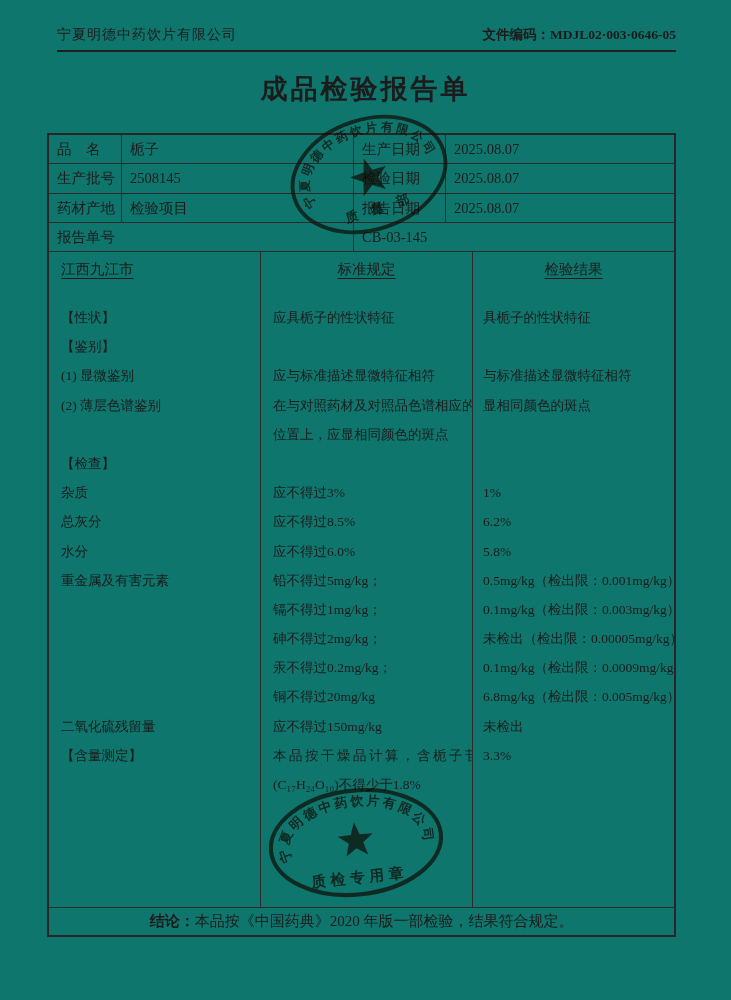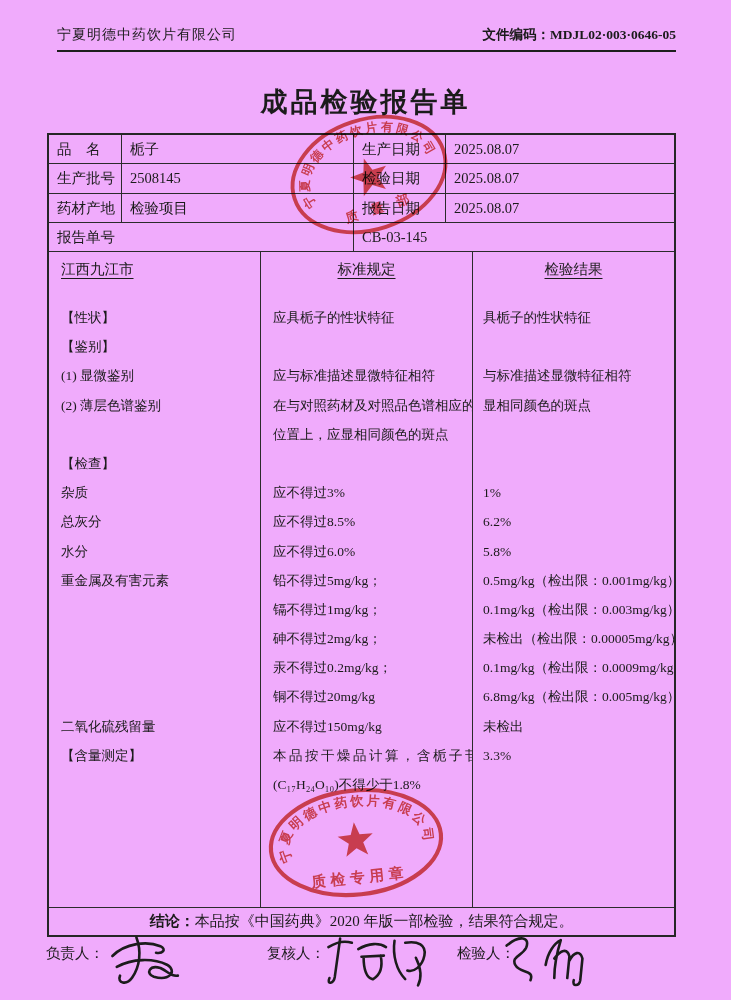--- a/index.html
+++ b/index.html
@@ -1,29 +1,29 @@
 <!DOCTYPE html>
 <html><head>
 <meta charset="utf-8">
 <style>
   * { margin:0; padding:0; box-sizing:border-box; }
   html,body { background:#ffffff; }
   body { width:731px; height:1000px; position:relative; overflow:hidden;
          font-family:"Liberation Serif","DejaVu Serif",serif; color:#1b1b1b; }
 
-  .page { position:absolute; inset:0; background:#f0abfc; }
+  .page { position:absolute; inset:0; background:#0f766e; }
 
   
   .doc-header { position:absolute; left:57px; right:55px; top:26px; height:26px;
                 border-bottom:2px solid #1e1e1e; display:flex; justify-content:space-between;
                 align-items:flex-start; font-size:14px; }
   .doc-header .company { letter-spacing:1px; }
   .doc-header .code { font-size:13.5px;font-weight:bold; }
 
-  .doc-title { position:absolute; left:0; right:0; top:84px; text-align:center;
+  .doc-title { position:absolute; left:0; right:0; top:71px; text-align:center;
                font-size:27px; font-weight:bold; letter-spacing:3px; }
 
   
   .tbl { position:absolute; left:47px; top:133px; width:629px; border:2px solid #262626; background:transparent; }
 
   
   .info-grid { display:grid; grid-template-columns:73px 232px 92px 1fr; }
   .info-grid .cell { border-bottom:1.5px solid #2b2b2b; height:29.25px; line-height:28px;
                      font-size:14.5px; padding-left:8px; white-space:nowrap; overflow:visible; }
   .info-grid .c1, .info-grid .c2, .info-grid .c3 { border-right:1.5px solid #2b2b2b; }
@@ -159,40 +159,20 @@
           <div class="rt-line">3.3%</div>
           <div class="rt-line">&nbsp;</div>
         </div>
     </div>
 
     <div class="conclusion-row">
       <span class="lbl">结论：</span><span>本品按《中国药典》2020 年版一部检验，结果符合规定。</span>
     </div>
   </div>
 
-  <div class="sign-row">
-    <span class="sign-label lab-resp">负责人：</span>
-    <svg class="sig sig1" width="95" height="60" viewBox="0 0 80 55">
-      <path d="M6 22 C18 10, 38 8, 50 13 C56 16, 52 20, 46 19"></path>
-      <path d="M28 5 C33 18, 31 32, 24 42 C19 49, 10 47, 13 40"></path>
-      <path d="M10 32 C24 24, 44 24, 56 30 C66 36, 58 45, 44 41 C36 38, 40 30, 50 33 C58 37, 60 41, 66 40"></path>
-    </svg>
-    <span class="sign-label lab-review">复核人：</span>
-    <svg class="sig sig2" width="112" height="64" viewBox="0 0 105 60">
-      <path d="M6 16 C14 11, 22 10, 28 12"></path>
-      <path d="M17 8 L12 44 C11 50, 4 52, 7 45"></path>
-      <path d="M34 18 C44 12, 54 12, 60 16 M37 25 L58 24 M39 25 C39 36, 41 44, 47 46 M55 24 C57 34, 55 42, 48 46"></path>
-      <path d="M68 10 C66 24, 70 38, 78 46 M78 12 C90 10, 98 14, 96 24 C94 34, 86 40, 80 38 M88 26 C92 34, 94 44, 90 52"></path>
-    </svg>
-    <span class="sign-label lab-inspect">检验人：</span>
-    <svg class="sig sig3" width="92" height="60" viewBox="0 0 85 55">
-      <path d="M8 16 C20 6, 30 8, 26 18 C22 26, 12 26, 16 34 C20 42, 34 38, 30 48"></path>
-      <path d="M44 34 C46 22, 52 14, 58 11 C54 24, 52 36, 52 46 M52 28 C58 20, 64 18, 66 26 L64 46 M66 30 C70 22, 76 20, 78 28 L76 48 C75 54, 68 54, 70 48"></path>
-    </svg>
-  </div>
 
   <svg class="stamp stamp-top" width="172" height="125" viewBox="0 0 200 145">
     <ellipse cx="100" cy="72.5" rx="91" ry="64" fill="none" stroke="#cf4338" stroke-width="4.5"></ellipse>
     <path id="arcTop" d="M 32.3 88.9 A 72 48 0 1 1 167.7 88.9" fill="none"></path>
     <text font-size="14" fill="#cf4338">
       <textPath href="#arcTop" startOffset="2" textLength="205">宁夏明德中药饮片有限公司</textPath>
     </text>
     <polygon points="100,53 105.5,68.4 121.9,68.9 108.9,78.9 113.5,94.6 100,85.4 86.5,94.6 91.1,78.9 78.1,68.9 94.5,68.4" fill="#cf4338"></polygon>
     <text x="100" y="118" text-anchor="middle" font-size="15" letter-spacing="6" fill="#cf4338">质 量 部</text>
   </svg>

